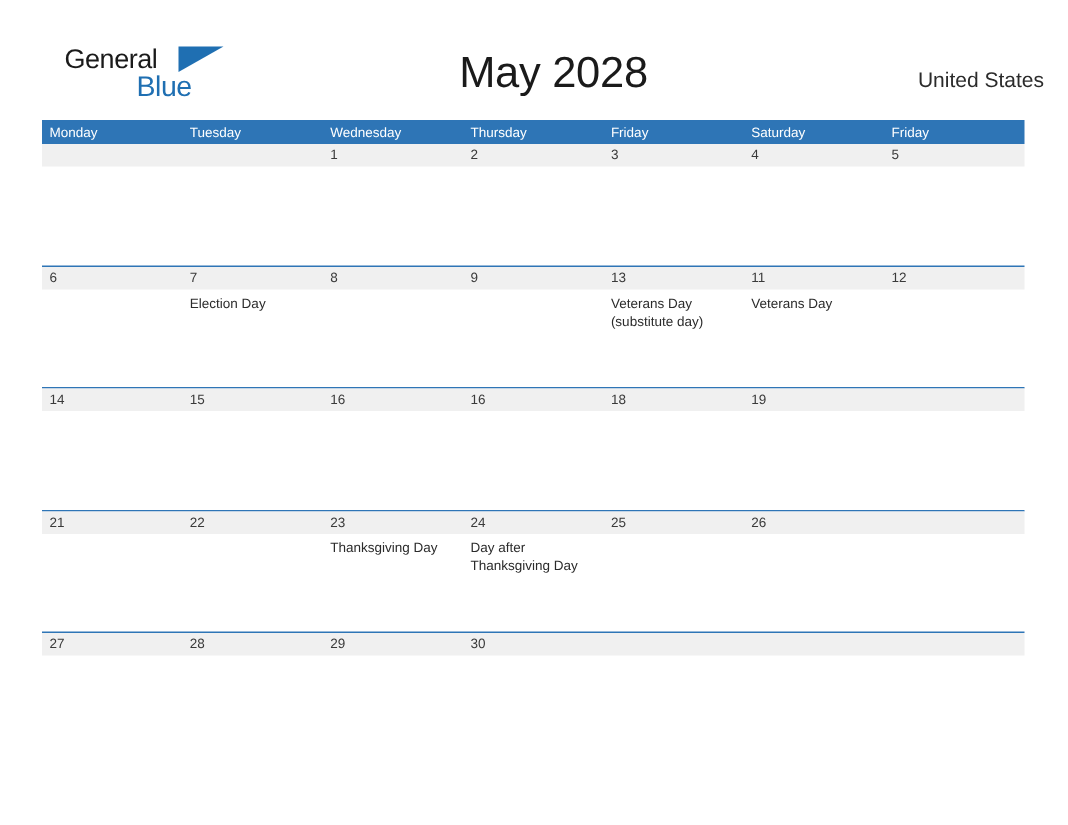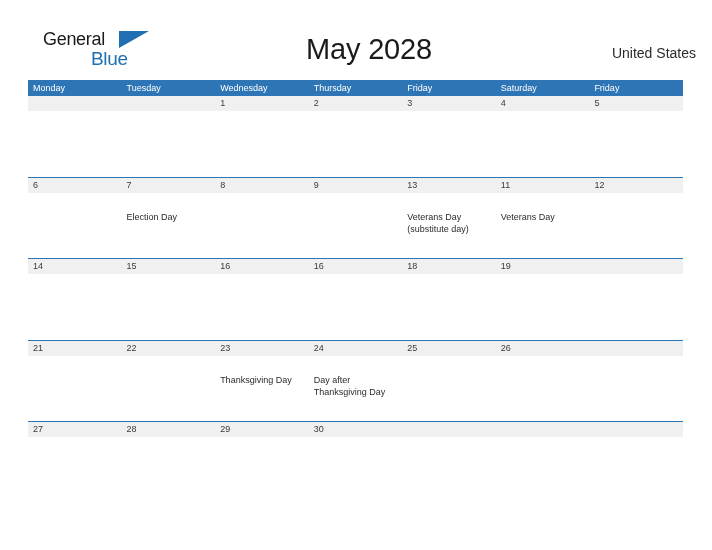--- a/index.html
+++ b/index.html
@@ -150,21 +150,21 @@
   .day-number {
     display: block;
     height: 15px;
     line-height: 15px;
     font-size: 9px;
     color: #3a3a3a;
     font-family: "Liberation Sans", sans-serif;
   }
   .day-events {
     display: block;
-    padding-top: 18px;
+    padding-top: 3px;
   }
   .event {
     display: block;
     font-size: 9px;
     line-height: 12.5px;
     color: #2b2b2b;
     font-family: "Liberation Sans", sans-serif;
   }
 </style>
 </head>

